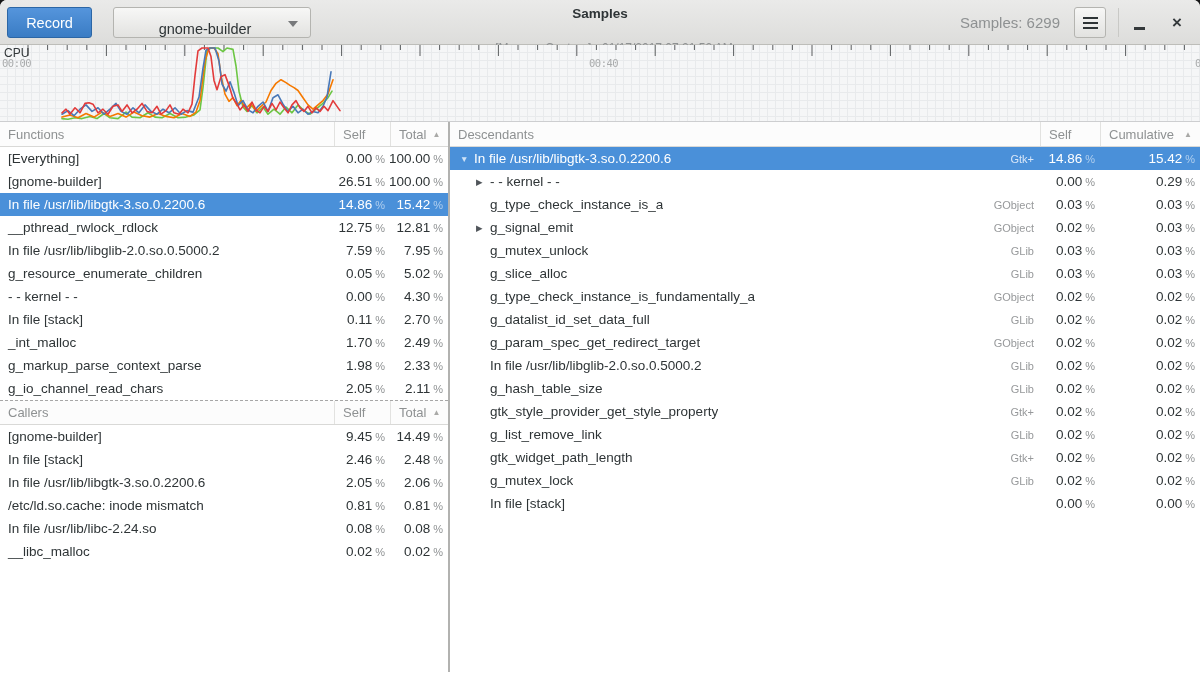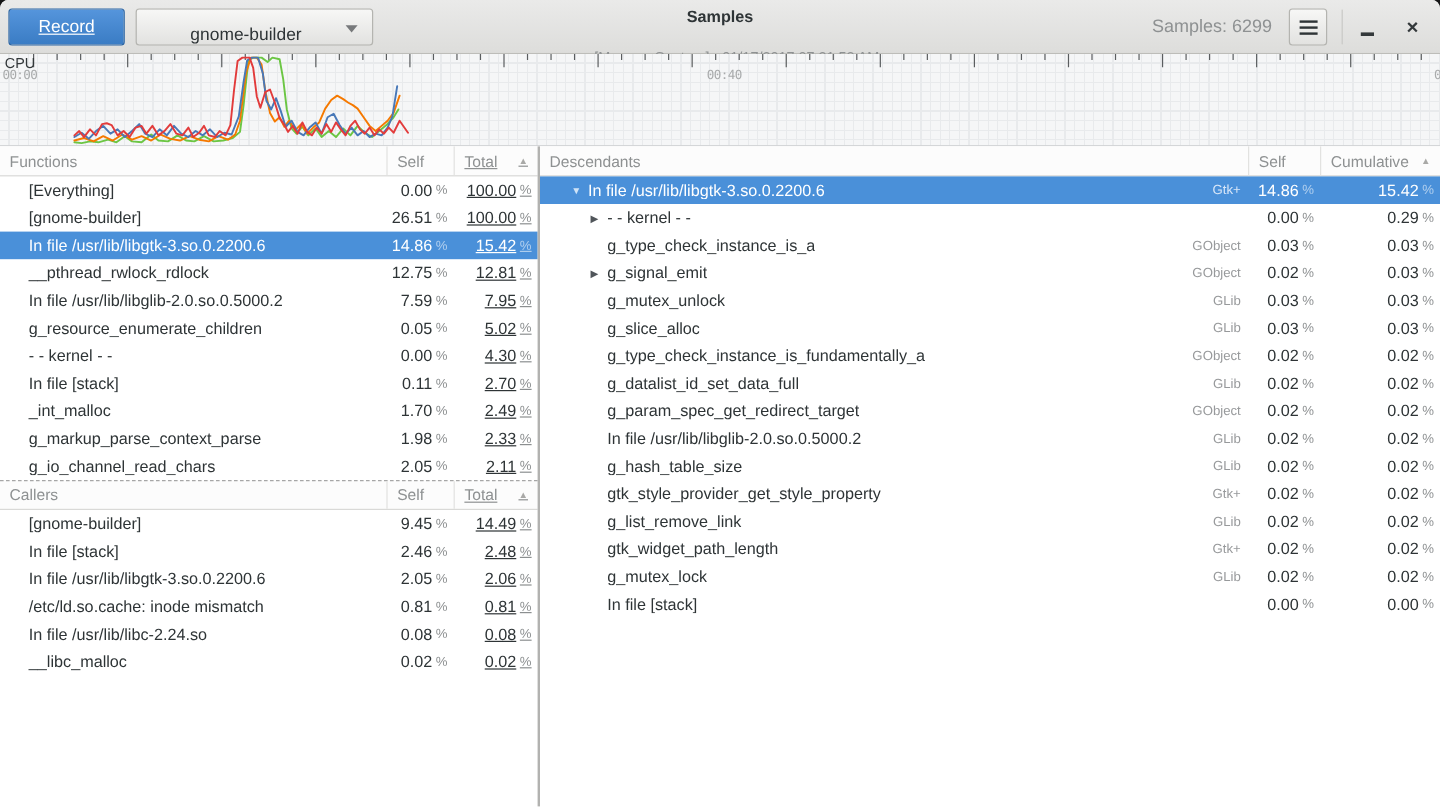--- a/index.html
+++ b/index.html
@@ -16,24 +16,23 @@
     border-bottom:1px solid #bdbdb9;
   }
   .btn {
     position:absolute; top:7px; height:31px; border-radius:3px;
     display:flex; align-items:center; justify-content:center;
     font-size:14.5px; cursor:default;
     background:linear-gradient(#f7f7f6,#e2e2e0);
     border:1px solid #b4b4b0; color:#2e3436;
   }
   .record-btn {
-    left:7px; width:97px; color:#ffffff;
+    left:7px; width:85px; color:#ffffff;
     background:linear-gradient(#5595dc,#3a7cc4);
     border:1px solid #2c66a5;
-    text-decoration:underline;
   }
   .combo { left:113px; width:198px; padding:12px 24px 0 10px; }
   .combo .combo-label { flex:1; text-align:center; }
   .combo-arrow {
     position:absolute; right:12px; top:13px; width:0; height:0;
     border-left:5px solid transparent; border-right:5px solid transparent;
     border-top:6px solid #77797b;
   }
   .title-box { position:absolute; left:0; right:0; top:6px; text-align:center; pointer-events:none; }
   .title { font-size:13.5px; font-weight:bold; color:#2e3436; }
@@ -67,24 +66,24 @@
   .main { position:absolute; top:122px; left:0; right:0; bottom:0; background:#ffffff; }
   .pane-divider { position:absolute; left:448px; top:0; width:2px; height:550px; background:#b2b2b0; }
   .left-pane  { position:absolute; left:0; top:0; width:448px; bottom:0; }
   .right-pane { position:absolute; left:450px; top:0; right:0; bottom:0; }
   
   .thead { display:flex; height:25px; border-bottom:1px solid #d9d9d7; background:#fcfcfc; color:#8e9192; font-size:13px; }
   .th { display:flex; align-items:center; padding:0 8px; border-left:1px solid #e2e2e0; }
   .th:first-child { border-left:none; }
   .sort-arrow { margin-left:auto; font-size:8px; color:#a9a9a7; padding-left:6px; }
   .row { display:flex; height:23px; align-items:center; }
-  .cell-name { flex:1; display:flex; align-items:center; overflow:hidden; white-space:nowrap; padding-left:24px; }
+  .cell-name { flex:1; display:flex; align-items:center; overflow:hidden; white-space:nowrap; padding-left:8px; }
   .num-cell { display:flex; align-items:center; justify-content:flex-end; padding-right:5px; }
   .w-self-l  { width:56px; }
-  .w-total-l { width:70px;text-decoration:underline; }
+  .w-total-l { width:58px; }
   .w-self-r  { width:60px; }
   .w-total-r { width:100px; }
   .col-name-l { flex:1; }
   .unit { font-size:11px; opacity:0.55; margin-left:3px; }
   .row.selected { background:#4a90d9; color:#ffffff; }
   .row.selected .tag { color:#d9e7f8; }
   .row.selected .expander { color:#cfe3f7; }
   .tag { margin-left:auto; padding-right:6px; font-size:11px; color:#97999b; }
   .expander { width:16px; min-width:16px; font-size:8.5px; color:#50555a; text-align:left; padding-left:2px; }
   .row.depth-1 .expander { margin-left:16px; }

